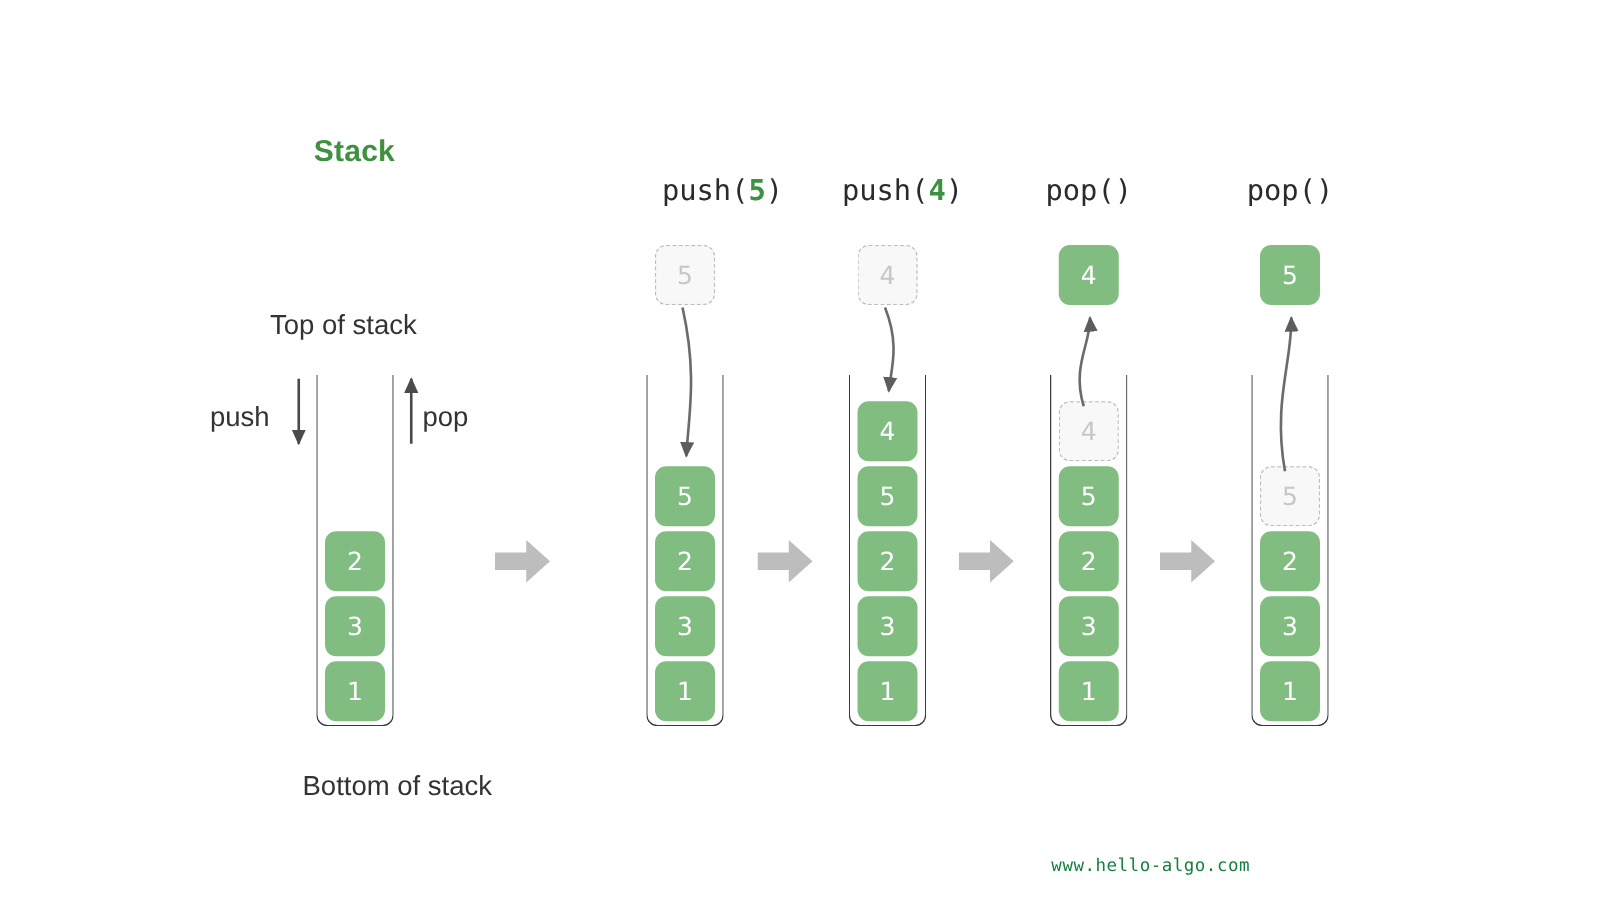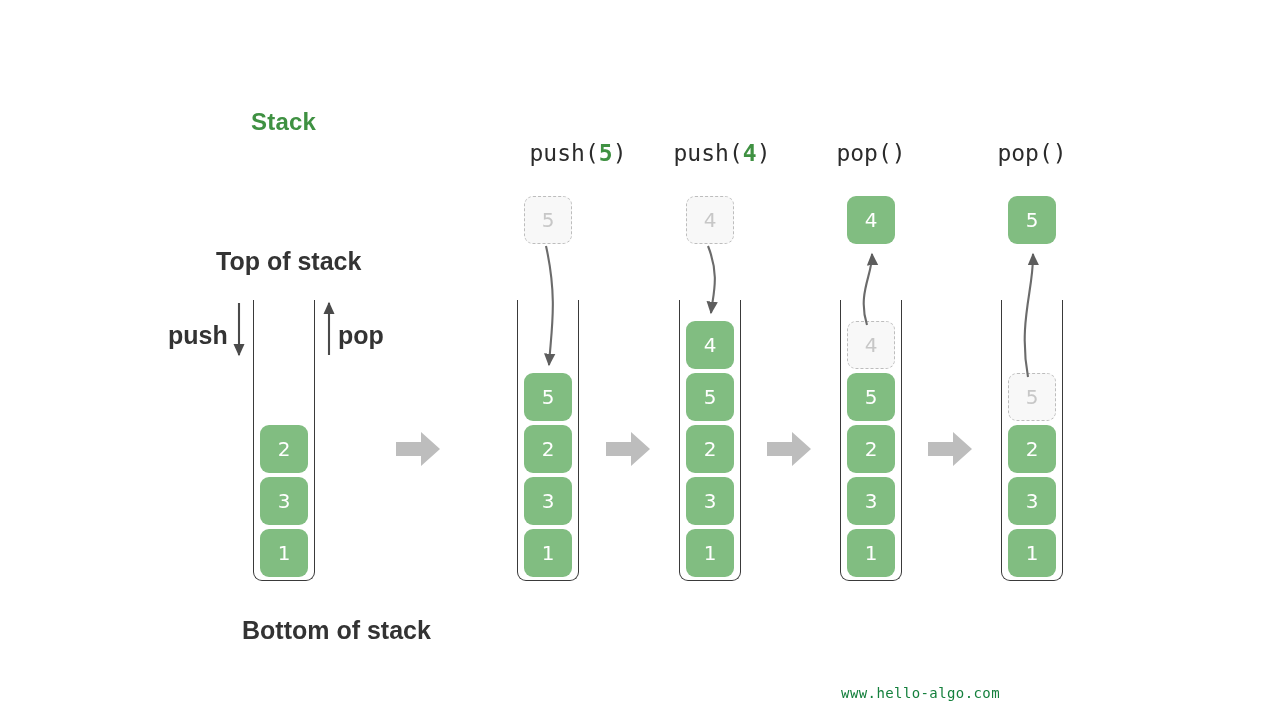--- a/index.html
+++ b/index.html
@@ -31,22 +31,22 @@
     font-size: 24px;
     font-weight: bold;
     color: #3f9142;
     letter-spacing: 0.2px;
     white-space: nowrap;
   }
 
   
   .label-bold {
     position: absolute;
-    font-size: 25px;
-    font-weight: bold;
+    font-size: 22px;
+    font-weight: normal;
     color: #333333;
     white-space: nowrap;
   }
   .label-top-of-stack { left: 216px; top: 247px; }
   .label-bottom-of-stack { left: 198px; top: 616px; margin-left: 44px; }
   .label-push { left: 168px; top: 321px; }
   .label-pop  { left: 338px; top: 321px; }
 
   
   .op-header {

